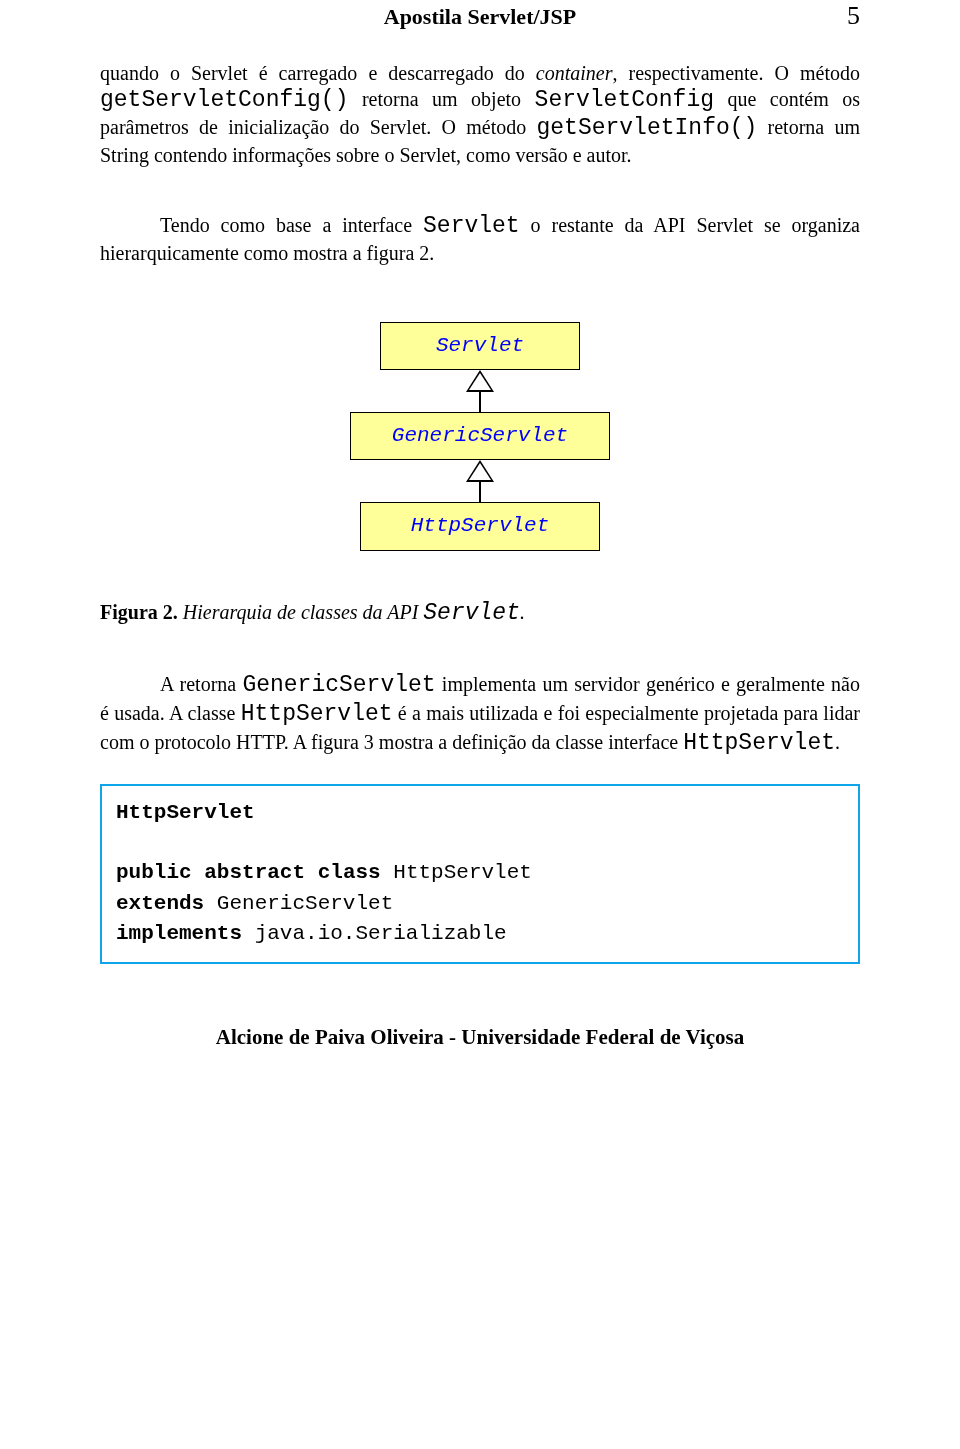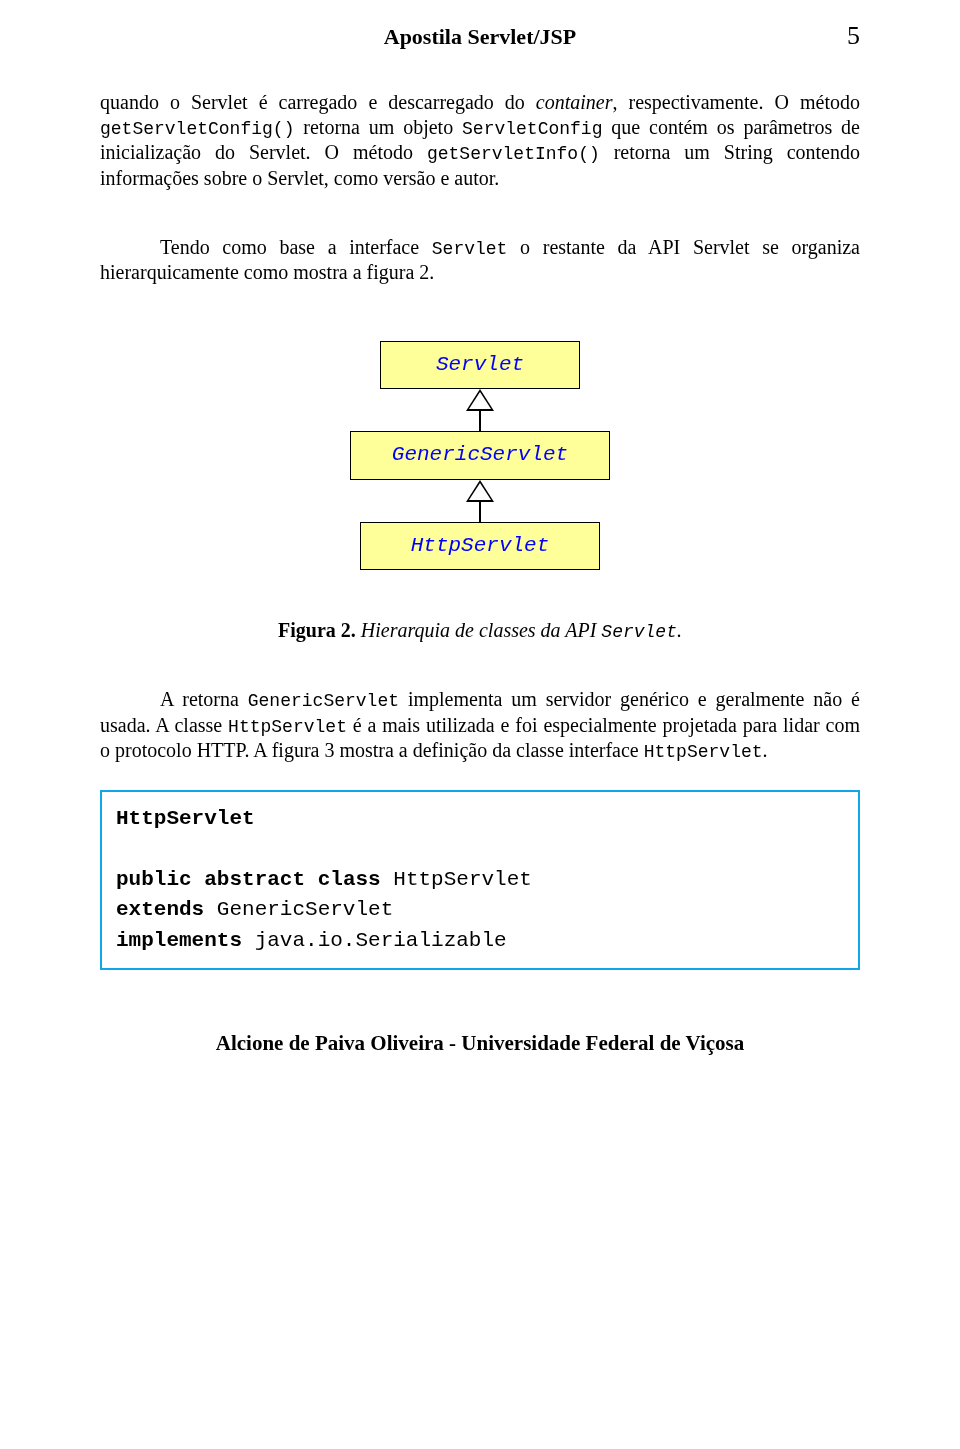--- a/index.html
+++ b/index.html
@@ -13,42 +13,42 @@
     color: #000;
     width: 960px;
   }
   .page {
     padding: 0 100px 60px 100px;
   }
   .header-row {
     display: flex;
     justify-content: space-between;
     align-items: baseline;
-    padding-top: 20px;
-    margin-bottom: 37px;
+    padding-top: 0;
+    margin-bottom: 28px;
   }
   .header-title {
     font-family: Georgia, "Times New Roman", serif;
     font-weight: bold;
     font-size: 22px;
     text-align: center;
     flex: 1;
   }
   .page-number {
     font-family: "Times New Roman", serif;
     font-size: 26px;
     min-width: 24px;
     text-align: right;
   }
   .para {
     text-align: justify;
     margin: 0 0 26px 0;
   }
   .indent { text-indent: 60px; margin-top: 44px; }
-  .mono { font-family: "Courier New", Courier, monospace; font-size: 18px; }
+  .mono { font-family: "Courier New", Courier, monospace; font-size: 23px; }
   .diagram {
     display: flex;
     flex-direction: column;
     align-items: center;
     margin: 56px 0 48px 0;
   }
   .uml-box {
     border: 1.5px solid #000;
     background: #FFFF99;
     font-family: "Courier New", Courier, monospace;
@@ -79,21 +79,20 @@
     border-left: 11px solid transparent;
     border-right: 11px solid transparent;
     border-bottom: 17px solid #fff;
   }
   .uml-line {
     width: 2px;
     height: 20px;
     background: #000;
   }
   .caption {
-    text-align: center;
     margin: 8px 0 40px 0;
   }
   .caption .fig-label { font-weight: bold; }
   .caption .fig-text { font-style: italic; }
   .code-block {
     border: 2px solid #0ea5e9;
     padding: 12px 14px;
     font-family: "Courier New", Courier, monospace;
     font-size: 21px;
     line-height: 1.45;

